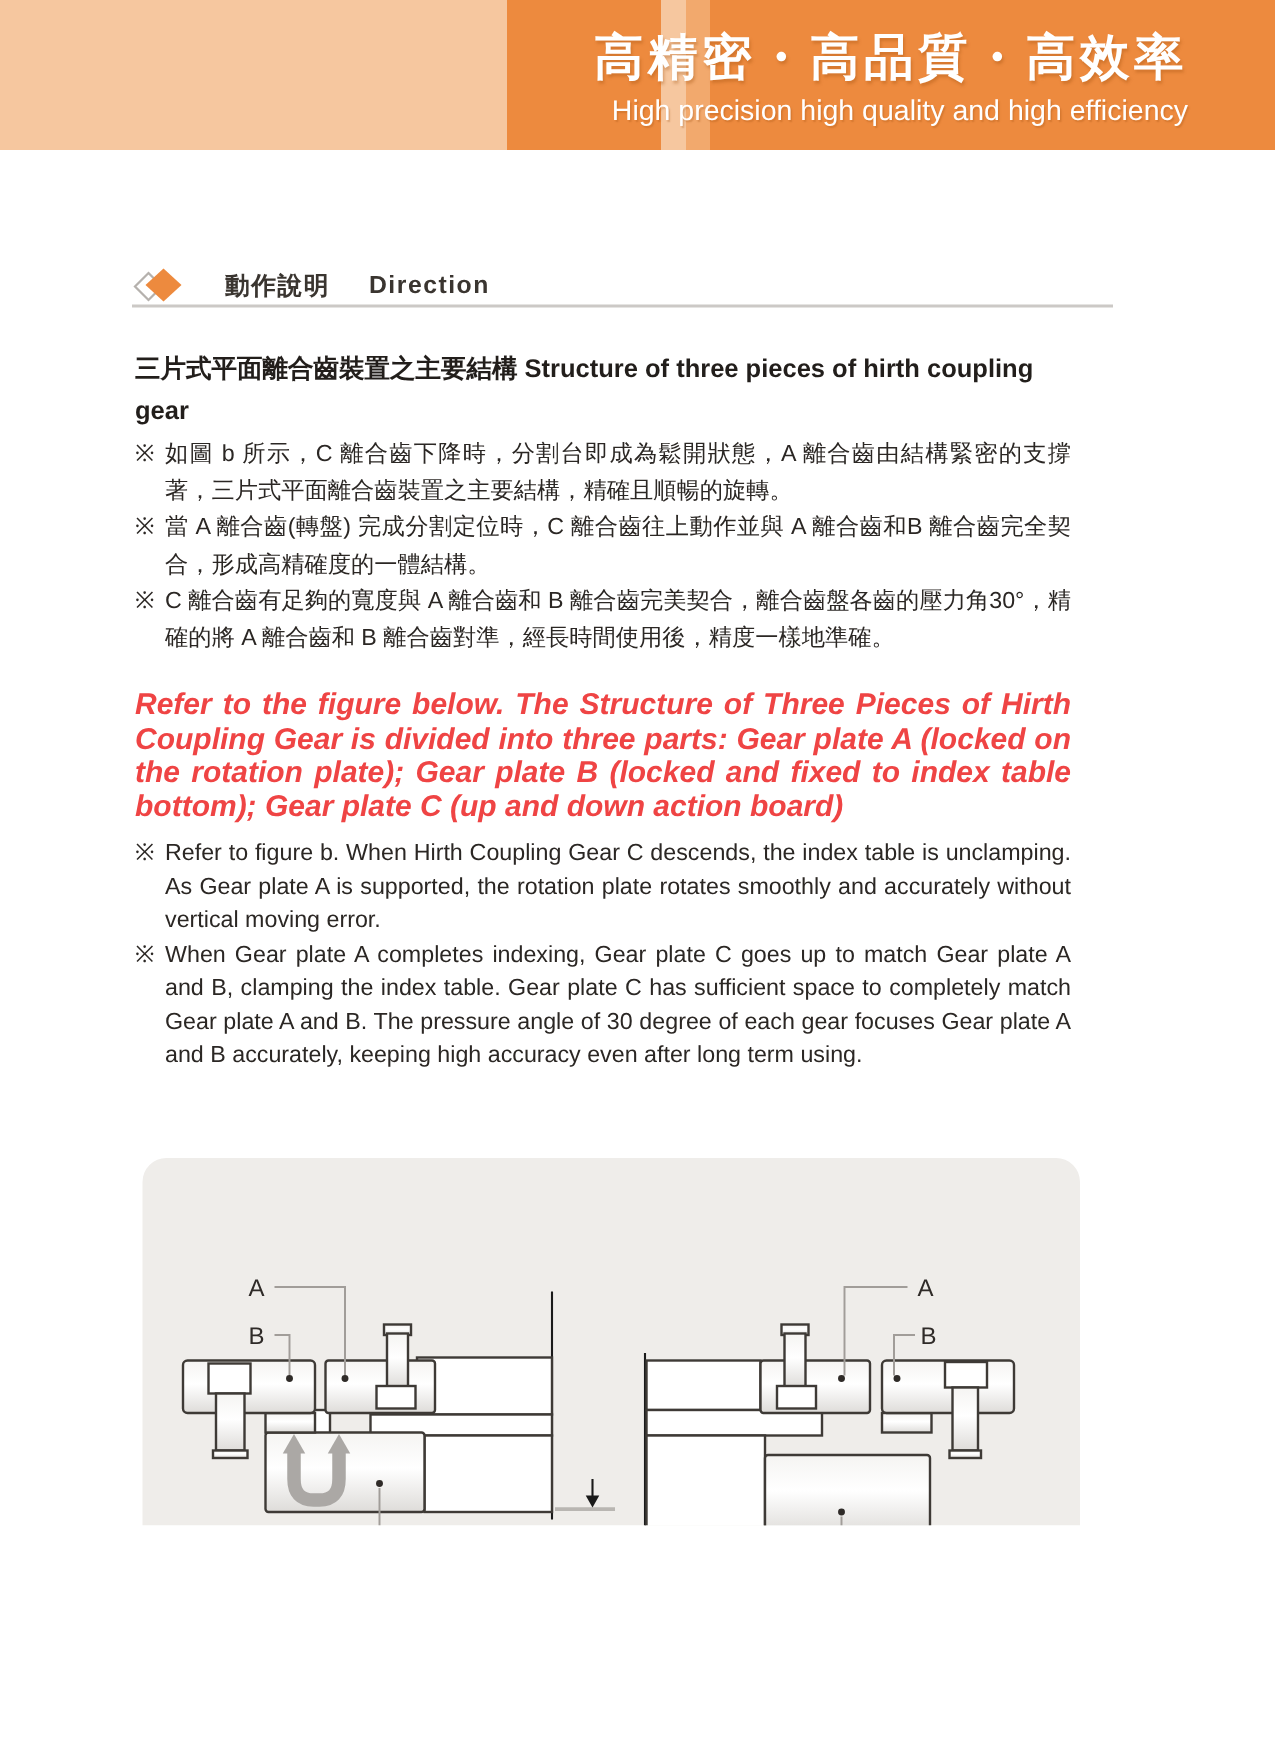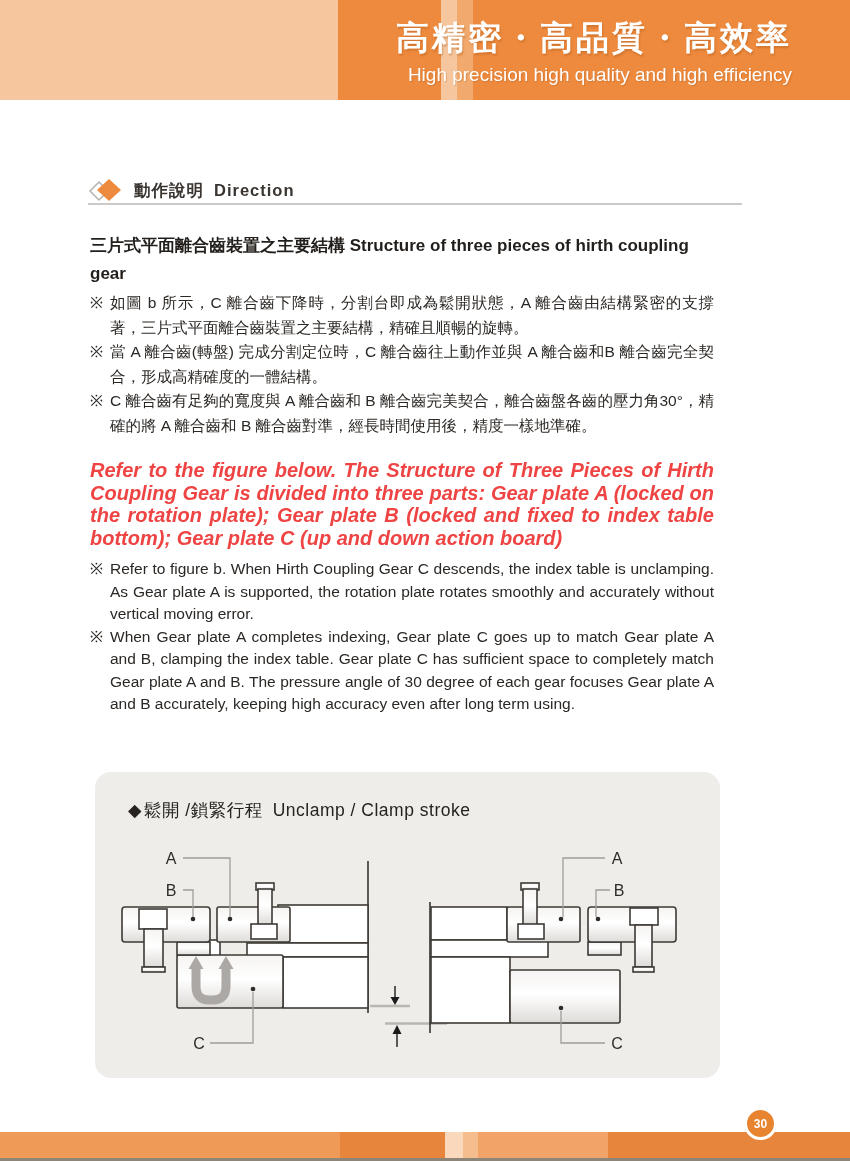--- a/index.html
+++ b/index.html
@@ -1,34 +1,34 @@
 <!DOCTYPE html>
 <html><head>
 <meta charset="utf-8">
 <style>
   html,body{margin:0;padding:0;background:#fff;}
-  .page{position:relative;width:850px;height:1161px;background:#fff;overflow:hidden;
+  .page{position:relative;width:850px;height:1017px;background:#fff;overflow:hidden;
         font-family:"Liberation Sans",sans-serif;color:#2b2724;}
 
   
   .header{position:absolute;left:0;top:0;width:850px;height:100px;
     background:linear-gradient(to right,
       #f6c79f 0,#f6c79f 338px,
       #ed8a3e 338px,#ed8a3e 441px,
       #f6c79f 441px,#f6c79f 457px,
       #f2a96d 457px,#f2a96d 473px,
       #ed8a3e 473px,#ed8a3e 100%);}
   .header-text{position:absolute;right:58px;top:20px;text-align:right;color:#fff;}
   .header-title{font-size:33px;font-weight:bold;letter-spacing:3px;line-height:36px;
     text-shadow:1px 2px 2px rgba(160,80,15,.35);}
   .header-subtitle{font-size:19px;line-height:22px;margin-top:8px;
     text-shadow:1px 1px 1px rgba(160,80,15,.3);}
 
   
-  .section-head{position:absolute;left:88px;top:178px;display:flex;align-items:center;gap:10px;}
+  .section-head{position:absolute;left:88px;top:178px;display:flex;align-items:center;gap:26px;}
   .section-head .label{font-size:16.5px;font-weight:bold;color:#3a3530;letter-spacing:1px;}
   .section-rule{position:absolute;left:88px;top:203px;width:654px;height:2px;background:#ccc9c6;}
 
   
   .text-col{position:absolute;left:90px;top:232px;width:624px;}
   .p-structure{font-size:17px;font-weight:bold;line-height:28px;color:#221e1b;}
   .p-parts{font-size:17px;font-weight:bold;line-height:28px;color:#221e1b;}
   .p-abc{font-size:15.5px;font-weight:bold;font-style:italic;line-height:26px;color:#221e1b;}
   .bullets{margin-top:3px;}
   .bullet{display:flex;font-size:15.5px;line-height:24.5px;text-align:justify;color:#2b2724;}
@@ -121,23 +121,20 @@
         <span class="text">Refer to figure b. When Hirth Coupling Gear C descends, the index table is unclamping. As Gear plate A is supported, the rotation plate rotates smoothly and accurately without vertical moving error.</span>
       </div>
       <div class="bullet">
         <span class="marker">※</span>
         <span class="text">When Gear plate A completes indexing, Gear plate C goes up to match Gear plate A and B, clamping the index table. Gear plate C has sufficient space to completely match Gear plate A and B. The pressure angle of 30 degree of each gear focuses Gear plate A and B accurately, keeping high accuracy even after long term using.</span>
       </div>
     </div>
   </div>
 
   <div class="panel">
-    <div class="panel-title">
-      <span class="diamond">◆</span><span>鬆開 /鎖緊行程</span><span class="en">Unclamp / Clamp stroke</span>
-    </div>
 
     <svg width="625" height="306" viewBox="0 0 625 306">
       <defs>
         <linearGradient id="met" x1="0" y1="0" x2="0" y2="1">
           <stop offset="0" stop-color="#f5f4f2"></stop>
           <stop offset="0.45" stop-color="#ffffff"></stop>
           <stop offset="1" stop-color="#dedcd9"></stop>
         </linearGradient>
       </defs>
 

